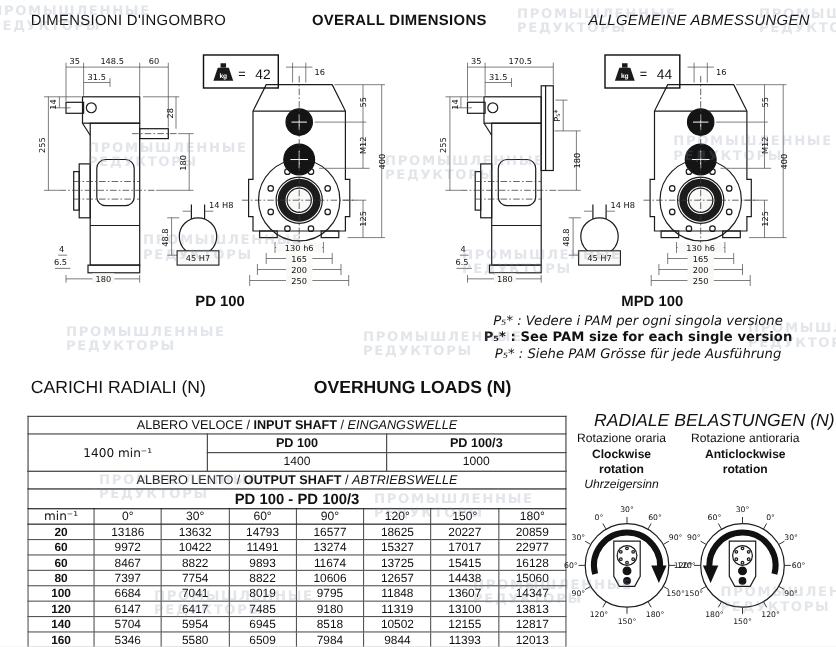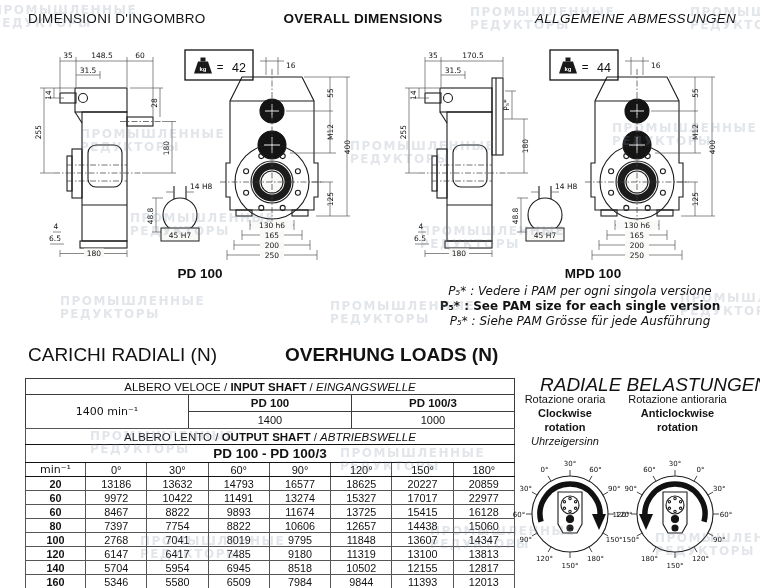--- a/index.html
+++ b/index.html
@@ -23,21 +23,21 @@
   text.dtt{font:bold 13.5px "Liberation Sans",sans-serif;fill:#111;}
   text.weq{font:11.5px "Liberation Sans",sans-serif;fill:#111;}
   text.wval{font:12.5px "Liberation Sans",sans-serif;fill:#111;}
   text.kgt{font:bold 6px "Liberation Sans",sans-serif;fill:#fff;}
   
   .notes{position:absolute;left:430px;top:284px;width:300px;text-align:center;
          font-size:12px;line-height:15px;}
   .note-it,.note-de{font-style:italic;}
   .note-en{font-weight:bold;}
   
-  .lhdr{position:absolute;top:344px;font-size:19px;white-space:nowrap;}
+  .lhdr{position:absolute;top:344px;font-size:16px;white-space:nowrap;}
   .lhdr-it{left:28px;}
   .lhdr-en{left:285px;width:180px;text-align:center;font-weight:bold;}
   .lhdr-de{left:540px;width:205px;text-align:center;font-style:italic;margin-top:30px;}
   
   table.tbl{position:absolute;border-collapse:collapse;table-layout:fixed;background:transparent;}
   table.tbl td,table.tbl th{border:1px solid #3c3c3c;text-align:center;vertical-align:middle;
         padding:0 2px;font-weight:normal;}
   #input-table{left:25px;top:378px;width:490px;border:1.5px solid #111;}
   #input-table td{font-size:11px;height:16px;}
   #input-table .t-title td{font-size:11.5px;height:15px;}
@@ -470,21 +470,21 @@
           <td>7397</td>
           <td>7754</td>
           <td>8822</td>
           <td>10606</td>
           <td>12657</td>
           <td>14438</td>
           <td>15060</td>
         </tr>
         <tr>
           <td class="spd">100</td>
-          <td>2768</td>
+          <td>6684</td>
           <td>7041</td>
           <td>8019</td>
           <td>9795</td>
           <td>11848</td>
           <td>13607</td>
           <td>14347</td>
         </tr>
         <tr>
           <td class="spd">120</td>
           <td>6147</td>

